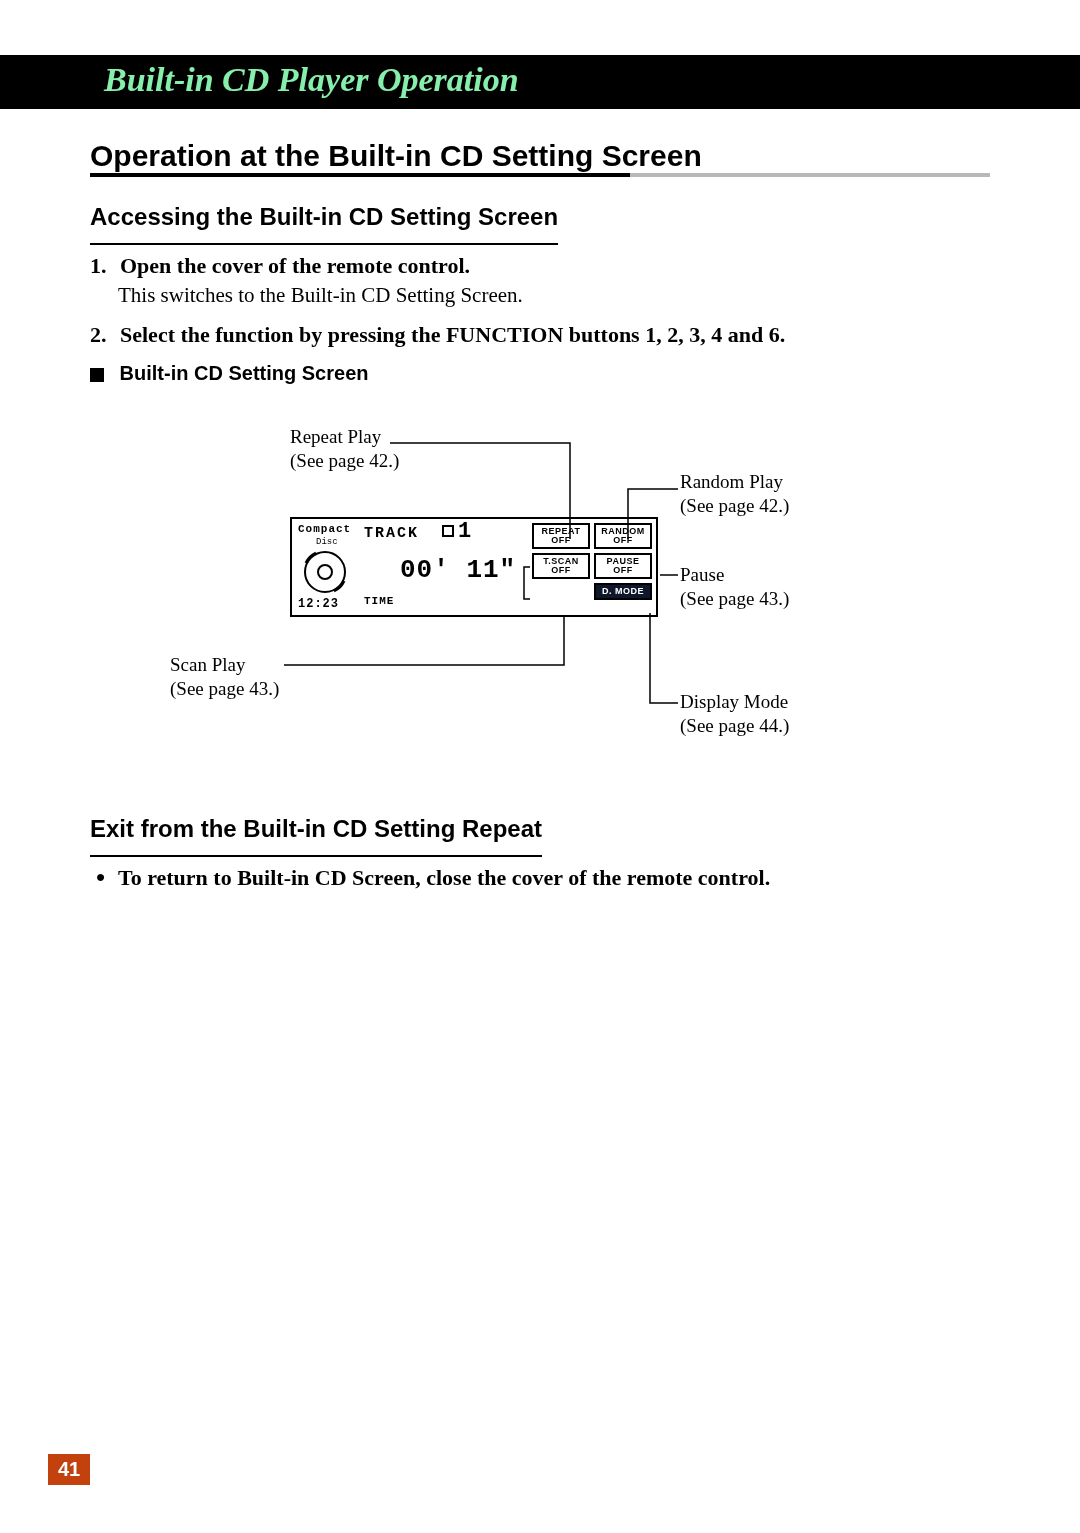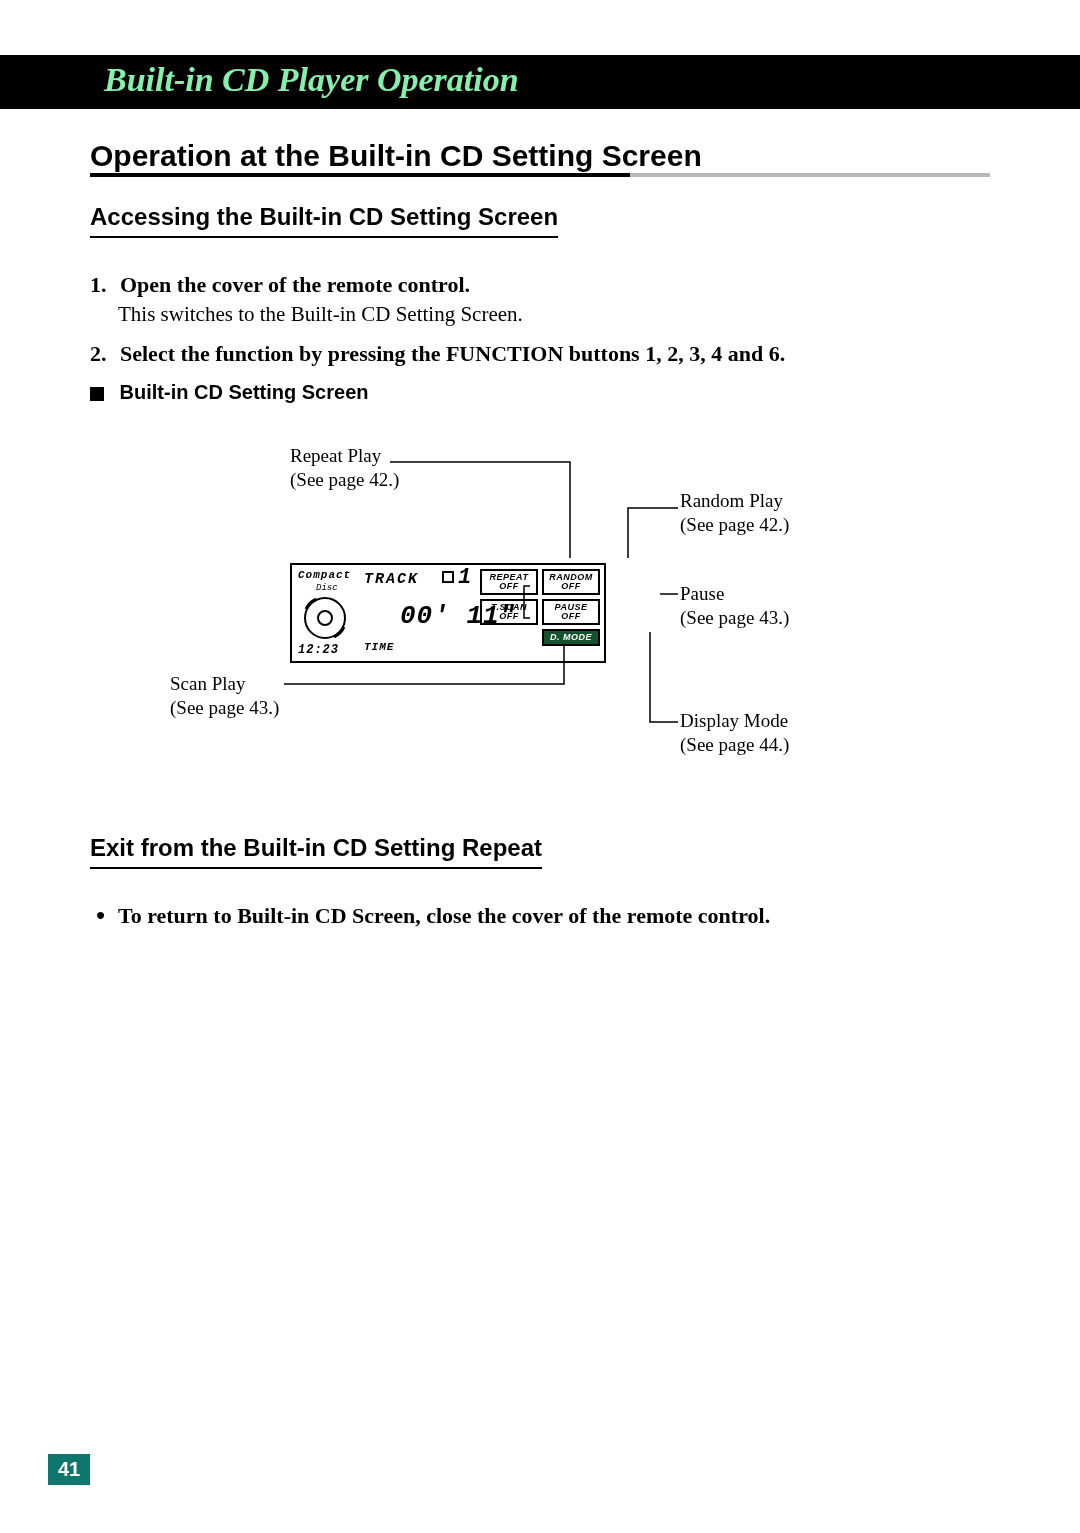--- a/index.html
+++ b/index.html
@@ -6,57 +6,57 @@
   html, body { width: 1080px; height: 1533px; background: #fff; font-family: "Times New Roman", Times, serif; color: #000; }
   .page { position: relative; width: 1080px; height: 1533px; padding: 40px 90px 60px 90px; }
   .banner { background: #000; color: #86efac; font-style: italic; font-weight: bold; font-size: 34px; padding: 6px 14px 10px 14px; margin: 15px -90px 30px -90px; }
   .banner .pad { padding-left: 90px; }
   .section-heading { position: relative; margin-bottom: 26px; }
   .section-heading .title { font-family: Arial, Helvetica, sans-serif; font-weight: bold; font-size: 30px; }
   .section-heading .rule { display: flex; align-items: stretch; height: 4px; }
   .section-heading .rule .black { background: #000; flex: 0 0 60%; height: 4px; }
   .section-heading .rule .gray  { background: #b8b8b8; flex: 1; height: 4px; }
 
-  .h2 { font-family: Arial, Helvetica, sans-serif; font-weight: bold; font-size: 24px; display: inline-block; border-bottom: 2px solid #000; padding-bottom: 5px; margin-bottom: 34px; }
+  .h2 { font-family: Arial, Helvetica, sans-serif; font-weight: bold; font-size: 24px; display: inline-block; border-bottom: 2px solid #000; padding-bottom: 12px; margin-bottom: 8px; }
 
   ol.steps { list-style: none; padding-left: 28px; }
   ol.steps li { margin-bottom: 14px; }
   ol.steps .num { font-weight: bold; font-size: 22px; display: inline-block; width: 26px; margin-left: -28px; }
   ol.steps .step-title { font-weight: bold; font-size: 22px; }
   ol.steps .step-desc { font-size: 21px; margin-top: 4px; }
 
   .blk-sub { font-family: Arial, Helvetica, sans-serif; font-weight: bold; font-size: 20px; margin-top: 10px; margin-bottom: 10px; }
   .blk-sub .sq { display: inline-block; width: 14px; height: 14px; background: #000; margin-right: 10px; vertical-align: middle; }
 
   .diagram { position: relative; width: 780px; height: 360px; margin: 30px auto 40px auto; font-size: 19px; }
   .diagram .callout { position: absolute; line-height: 1.25; white-space: nowrap; }
   .diagram svg.lines { position: absolute; inset: 0; width: 100%; height: 100%; }
 
   
-  .lcd { position: absolute; left: 140px; top: 129px; width: 316px; height: 100px; border: 2px solid #000; font-family: "Courier New", monospace; font-style: italic; }
+  .lcd { position: absolute; left: 140px; top: 102px; width: 368px; height: 100px; border: 2px solid #000; font-family: "Courier New", monospace; }
   .lcd .row1 { position: absolute; left: 6px; top: 4px; font-size: 11px; letter-spacing: 1px; }
   .lcd .row1 .cd1 { font-weight: bold; }
   .lcd .row1 .cd2 { font-size: 9px; letter-spacing: 0; }
   .lcd .track { position: absolute; left: 72px; top: 6px; font-size: 15px; font-weight: bold; letter-spacing: 2px; }
   .lcd .tracknum { position: absolute; left: 150px; top: 0px; font-size: 22px; font-weight: bold; }
   .lcd .tracknum .sq { display:inline-block; width:12px; height:12px; border:2px solid #000; vertical-align: middle; margin-right:4px;}
   .lcd .disc { position: absolute; left: 10px; top: 30px; width: 46px; height: 46px; }
   .lcd .clock { position: absolute; left: 6px; bottom: 4px; font-size: 12px; font-weight: bold; letter-spacing: 1px; }
   .lcd .timelabel { position: absolute; left: 72px; top: 48px; font-size: 11px; font-weight: bold; letter-spacing: 1px; margin-top: 28px; }
   .lcd .time { position: absolute; left: 108px; top: 36px; font-size: 26px; font-weight: bold; letter-spacing: 1px; }
   .lcd .btns { position: absolute; right: 4px; top: 4px; width: 120px; }
   .lcd .btns .row { display: flex; gap: 4px; margin-bottom: 4px; }
   .lcd .btns .b { flex:1; border: 2px solid #000; text-align: center; font-size: 9px; font-weight: bold; line-height: 1; padding: 2px 0; letter-spacing: 0.5px; font-family: Arial, sans-serif; }
-  .lcd .btns .b.single { background:#14532d; color:#fff; border:2px solid #000; }
+  .lcd .btns .b.single { background:#0f172a; color:#fff; border:2px solid #000; }
   
   ul.bullets { list-style: none; padding-left: 28px; }
   ul.bullets li { font-weight: bold; font-size: 22px; position: relative; }
   ul.bullets li::before { content: "•"; position: absolute; left: -22px; font-size: 26px; top: -2px; }
 
-  .pagenum { position: absolute; left: 48px; bottom: 48px; background: #0f766e; color: #fff; font-weight: bold; font-family: Arial, sans-serif; font-size: 20px; padding: 4px 10px; }
+  .pagenum { position: absolute; left: 48px; bottom: 48px; background: #c2410c; color: #fff; font-weight: bold; font-family: Arial, sans-serif; font-size: 20px; padding: 4px 10px; }
 </style>
 </head>
 <body>
 
 <div class="page">
 
   <div class="banner">
     <span class="pad">Built-in CD Player Operation</span>
   </div>
 

